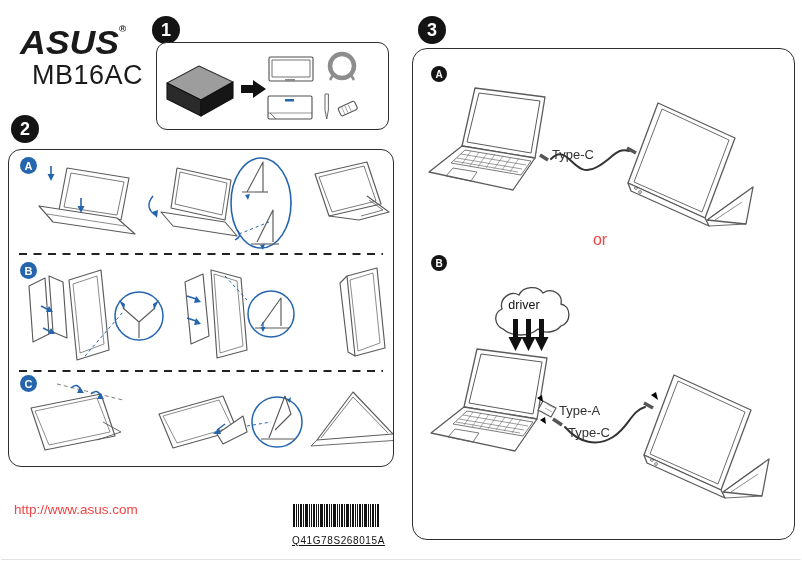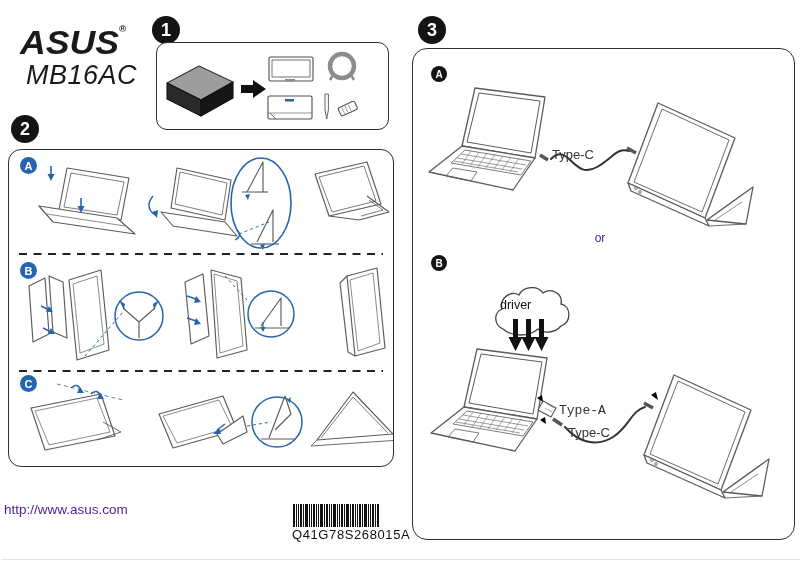--- a/index.html
+++ b/index.html
@@ -5,52 +5,52 @@
   html,body{margin:0;padding:0;background:#fff;}
   .page{position:relative;width:802px;height:567px;background:#ffffff;overflow:hidden;
         font-family:"Liberation Sans", sans-serif;color:#1a1a1a;border-radius:13px;}
   .page-edge{position:absolute;left:0;right:0;bottom:7px;border-top:1px solid #e2e2e2;}
 
   
   .brand{position:absolute;left:20px;top:24px;width:120px;}
   .asus-logo{font-weight:900;font-size:33px;letter-spacing:0px;transform:scaleX(1.08);
              transform-origin:left;white-space:nowrap;font-style:italic;}
   .asus-reg{font-size:9px;vertical-align:top;font-style:normal;}
-  .model{font-size:27px;letter-spacing:.5px;margin-top:-2px;margin-left:6px;font-style:italic;}
+  .model{font-size:27px;letter-spacing:.5px;margin-top:-2px;margin-left:12px;}
 
   
   .num-badge{position:absolute;width:28px;height:28px;border-radius:50%;background:#141414;
              color:#fff;font-weight:bold;font-size:18px;display:flex;align-items:center;
              justify-content:center;line-height:1;}
   .sec-badge{position:absolute;width:17px;height:17px;border-radius:50%;color:#fff;
              font-weight:bold;font-size:11px;display:flex;align-items:center;justify-content:center;}
   .sec-blue{background:#2565ae;}
   .sec-black{background:#141414;}
 
   
   .box{position:absolute;background:#fff;border:1.6px solid #2e2e2e;}
   .box-step1{left:156px;top:42px;width:231px;height:86px;border-radius:11px;}
   .box-step2{left:8px;top:149px;width:384px;height:316px;border-radius:13px;}
   .box-step3{left:412px;top:48px;width:381px;height:490px;border-radius:15px;}
   .box svg{position:absolute;left:0;top:0;width:100%;height:100%;}
 
   
   .note{position:absolute;left:10px;top:470px;width:384px;font-size:13px;line-height:1.45;color:#2b2b2b;}
-  .website{position:absolute;left:4px;top:502px;font-size:13.5px;color:#4c1d95;}
+  .website{position:absolute;left:14px;top:502px;font-size:13.5px;color:#ef4444;}
   .copyright{position:absolute;left:10px;top:521px;font-size:10.5px;color:#2b2b2b;}
   .barcode{position:absolute;left:292px;top:504px;width:88px;text-align:center;}
   .barcode svg{display:block;margin:0 auto;}
-  .barcode-text{font-size:13px;letter-spacing:.6px;color:#111;margin-top:0px;}
+  .barcode-text{font-size:10px;letter-spacing:.6px;color:#111;margin-top:8px;text-decoration:underline;}
 
   
   .s3lbl{position:absolute;font-size:13px;color:#333;white-space:nowrap;}
   .lbl-typec-a{left:552px;top:147px;}
-  .lbl-or{left:575px;top:231px;width:50px;text-align:center;font-size:12px;color:#4c1d95;}
-  .lbl-driver{left:500px;top:298px;width:48px;font-size:12.5px;color:#111;}
-  .lbl-typea{left:559px;top:403px;font-family:Liberation Mono, monospace;}
+  .lbl-or{left:575px;top:231px;width:50px;text-align:center;font-size:16px;color:#ef4444;}
+  .lbl-driver{left:500px;top:298px;width:48px;text-align:center;font-size:12.5px;color:#111;}
+  .lbl-typea{left:559px;top:403px;}
   .lbl-typec-b{left:568px;top:425px;}
 </style>
 </head>
 <body>
 
 <div class="page">
 
   <div class="brand">
     <div class="asus-logo"><span>ASUS</span><span class="asus-reg">®</span></div>
     <div class="model">MB16AC</div>

